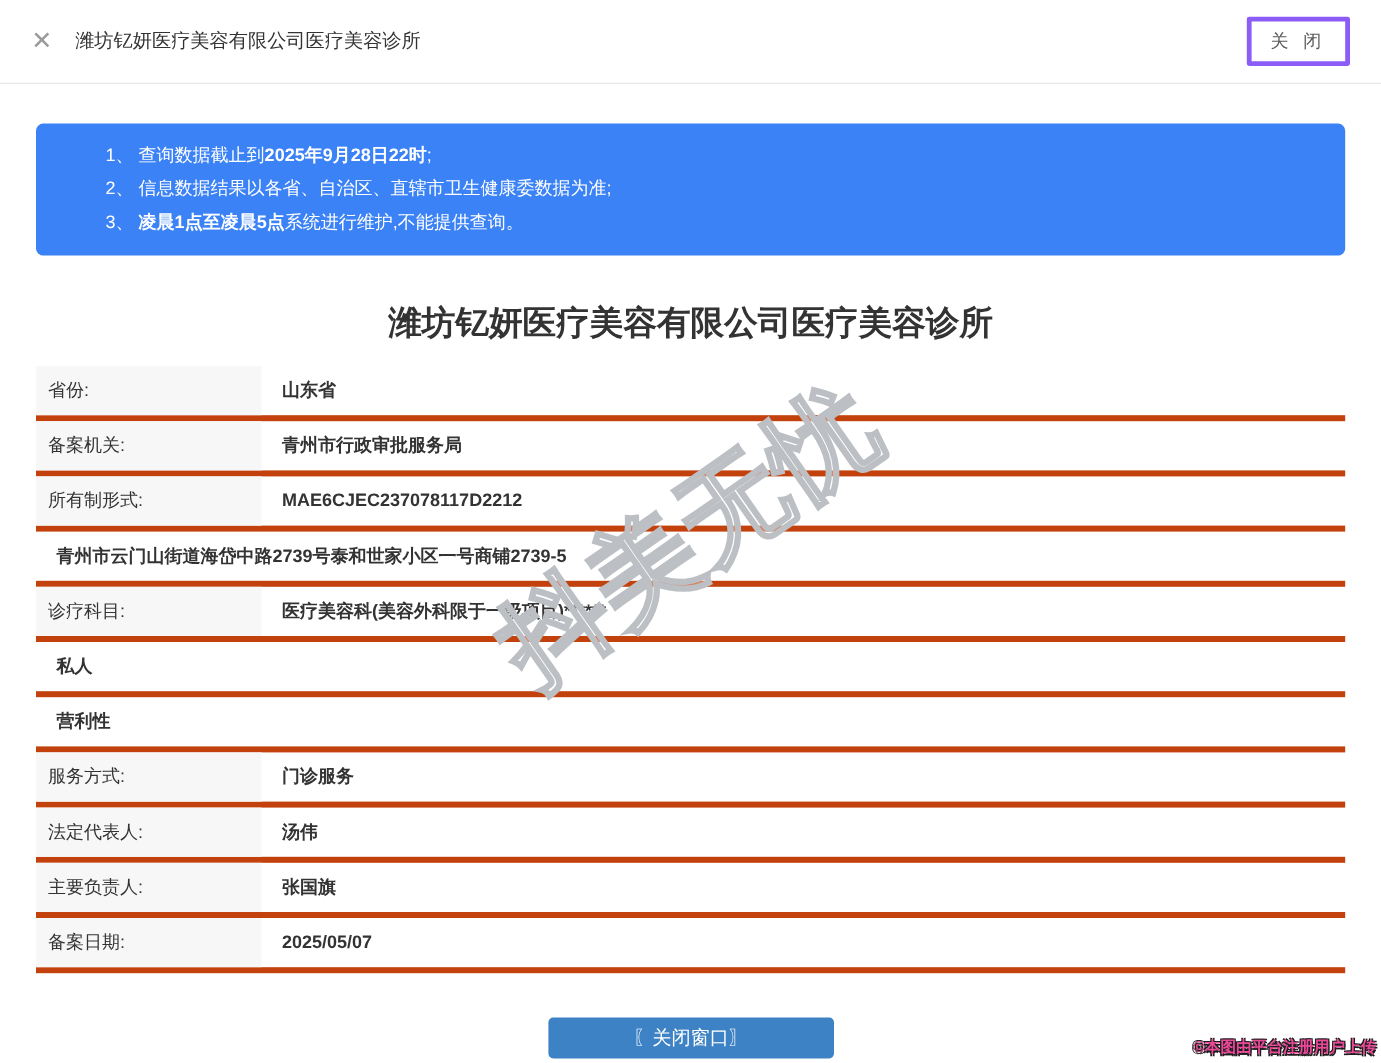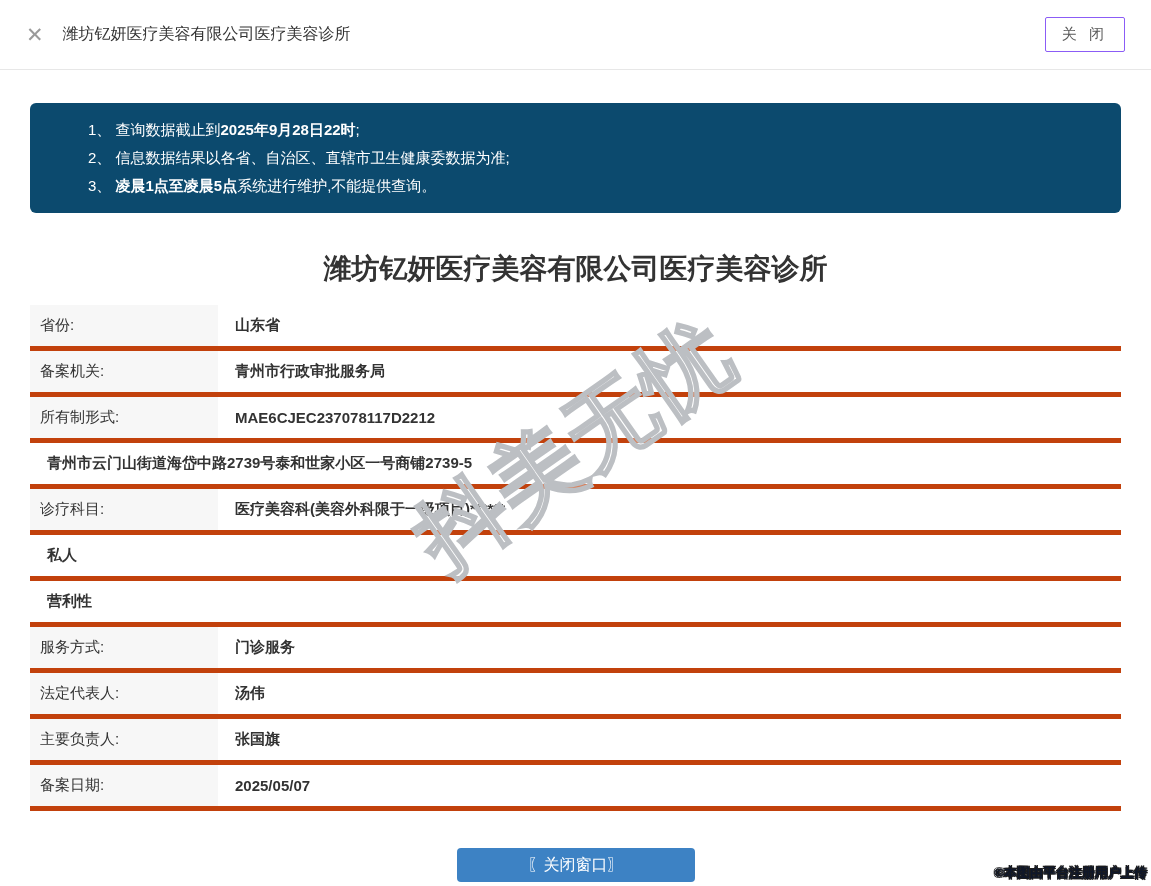--- a/index.html
+++ b/index.html
@@ -6,27 +6,27 @@
   html,body { width:1151px; height:886px; background:#fff;
     font-family:"Liberation Sans","DejaVu Sans",sans-serif; color:#333; }
   body { position:relative; overflow:hidden; }
 
   
   .topbar { height:70px; display:flex; align-items:center;
     padding:0 26px; border-bottom:1px solid #e7e7e7; background:#fff; }
   .close-x { color:#9a9a9a; font-size:21px; line-height:1; margin-right:19px;
     cursor:pointer; font-weight:400; }
   .topbar-title { font-size:16px; color:#333; }
-  .topbar-close-btn { margin-left:auto; border:1px solid #8b5cf6; background:#fff;
+  .topbar-close-btn { margin-left:auto; border:4px solid #8b5cf6; background:#fff;
     color:#595959; font-size:15px; padding:7px 16px; border-radius:2px;
     letter-spacing:4px; cursor:pointer;
     font-family:"Liberation Sans","DejaVu Sans",sans-serif; }
 
   
-  .notice { margin:33px 30px 0; background:#0c4a6e; border-radius:6px;
+  .notice { margin:33px 30px 0; background:#3b82f6; border-radius:6px;
     color:#fff; padding:13px 20px 13px 58px; font-size:15px; }
   .notice-line { line-height:28px; }
   .notice-line b { font-weight:bold; }
 
   
   .doc-title { text-align:center; font-size:28px; font-weight:bold;
     color:#333; margin:37px 30px 17px; }
 
   
   .info-table { margin:0 30px; }
@@ -44,21 +44,21 @@
 
   
   .watermark { position:absolute; left:575px; top:447px;
     transform:translate(-50%,-50%) rotate(-35deg);
     font-size:88px; font-weight:bold; white-space:nowrap;
     color:rgba(255,255,255,0.35); -webkit-text-stroke:2.5px #bcbfc3;
     letter-spacing:2px; pointer-events:none; z-index:5; }
 
   
   .copyright { position:absolute; right:4px; bottom:4px; font-size:13px;
-    font-weight:bold; color:#0f172a; z-index:6;
+    font-weight:bold; color:#ec4899; z-index:6;
     text-shadow:-1px -1px 0 #1d1d1d, 1px -1px 0 #1d1d1d,
                 -1px 1px 0 #1d1d1d, 1px 1px 0 #1d1d1d; }
 </style>
 </head>
 <body>
 
 <div class="topbar">
   <span class="close-x">✕</span>
   <span class="topbar-title">潍坊钇妍医疗美容有限公司医疗美容诊所</span>
   <button class="topbar-close-btn">关 闭</button>

